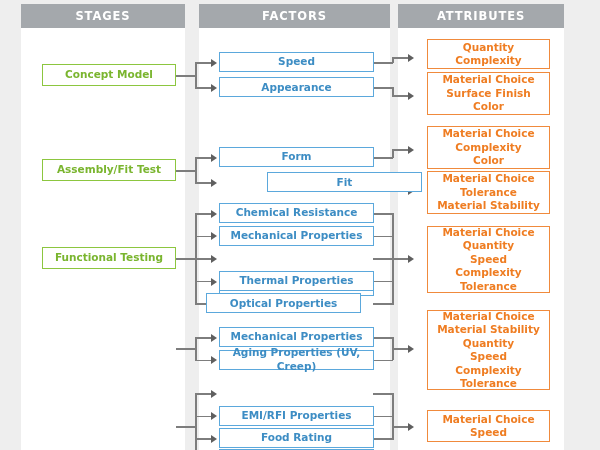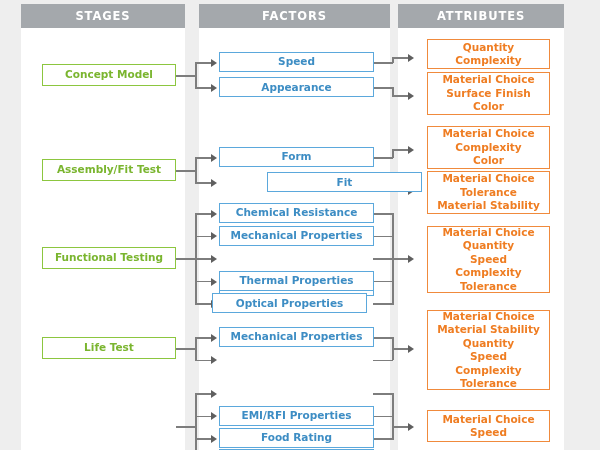--- a/index.html
+++ b/index.html
@@ -180,35 +180,35 @@
   <div class="wire h" style="left:373px; top:393px; width:20px;"></div>
   <div class="wire h" style="left:373px; top:415.6px; width:20px;"></div>
   <div class="wire h" style="left:373px; top:438.2px; width:20px;"></div>
   <div class="wire v" style="left:392.4px; top:393px; height:47px;"></div>
   <div class="wire h" style="left:392.4px; top:426.2px; width:16px;"></div>
   <div class="arrow" style="left:408px; top:423px;"></div>
 
   <div class="node stage" style="left:42px; top:64px; width:134px; height:22px;">Concept Model</div>
   <div class="node stage" style="left:42px; top:159px; width:134px; height:22px;">Assembly/Fit Test</div>
   <div class="node stage" style="left:42px; top:247px; width:134px; height:22px;">Functional Testing</div>
-  <div class="node stage" style="left:42px; top:337px; width:134px; height:22px;">Life Test</div>
 
   <div class="node factor" style="left:219px; top:52px; width:155px; height:20px;">Speed</div>
   <div class="node factor" style="left:219px; top:77.4px; width:155px; height:20px;">Appearance</div>
 
   <div class="node factor" style="left:219px; top:147px; width:155px; height:20px;">Form</div>
   <div class="node factor" style="left:219px; top:172.4px; width:155px; height:20px;margin-left:48px;">Fit</div>
 
   <div class="node factor" style="left:219px; top:203px; width:155px; height:20px;">Chemical Resistance</div>
   <div class="node factor" style="left:219px; top:225.6px; width:155px; height:20px;">Mechanical Properties</div>
   <div class="node factor" style="left:219px; top:248.2px; width:155px; height:20px;margin-top:28px;">Electrical Properties</div>
   <div class="node factor" style="left:219px; top:270.8px; width:155px; height:20px;">Thermal Properties</div>
-  <div class="node factor" style="left:212px; top:293.4px; width:155px; height:20px;">Optical Properties</div>
+  <div class="node factor" style="left:206px; top:293.4px; width:155px; height:20px;">Optical Properties</div>
 
   <div class="node factor" style="left:219px; top:327px; width:155px; height:20px;">Mechanical Properties</div>
+  <div class="node factor" style="left:219px; top:349.6px; width:155px; height:20px;">Aging Properties (UV, Creep)</div>
 
   <div class="node factor" style="left:219px; top:405.6px; width:155px; height:20px;">EMI/RFI Properties</div>
   <div class="node factor" style="left:219px; top:428.2px; width:155px; height:20px;">Food Rating</div>
   <div class="node factor" style="left:219px; top:448.5px; width:155px; height:20px;"></div>
 
   <div class="node attribute" style="left:427px; top:39px; width:123px; height:30px;">Quantity
 Complexity</div>
   <div class="node attribute" style="left:427px; top:72px; width:123px; height:43px;">Material Choice
 Surface Finish
 Color</div>

